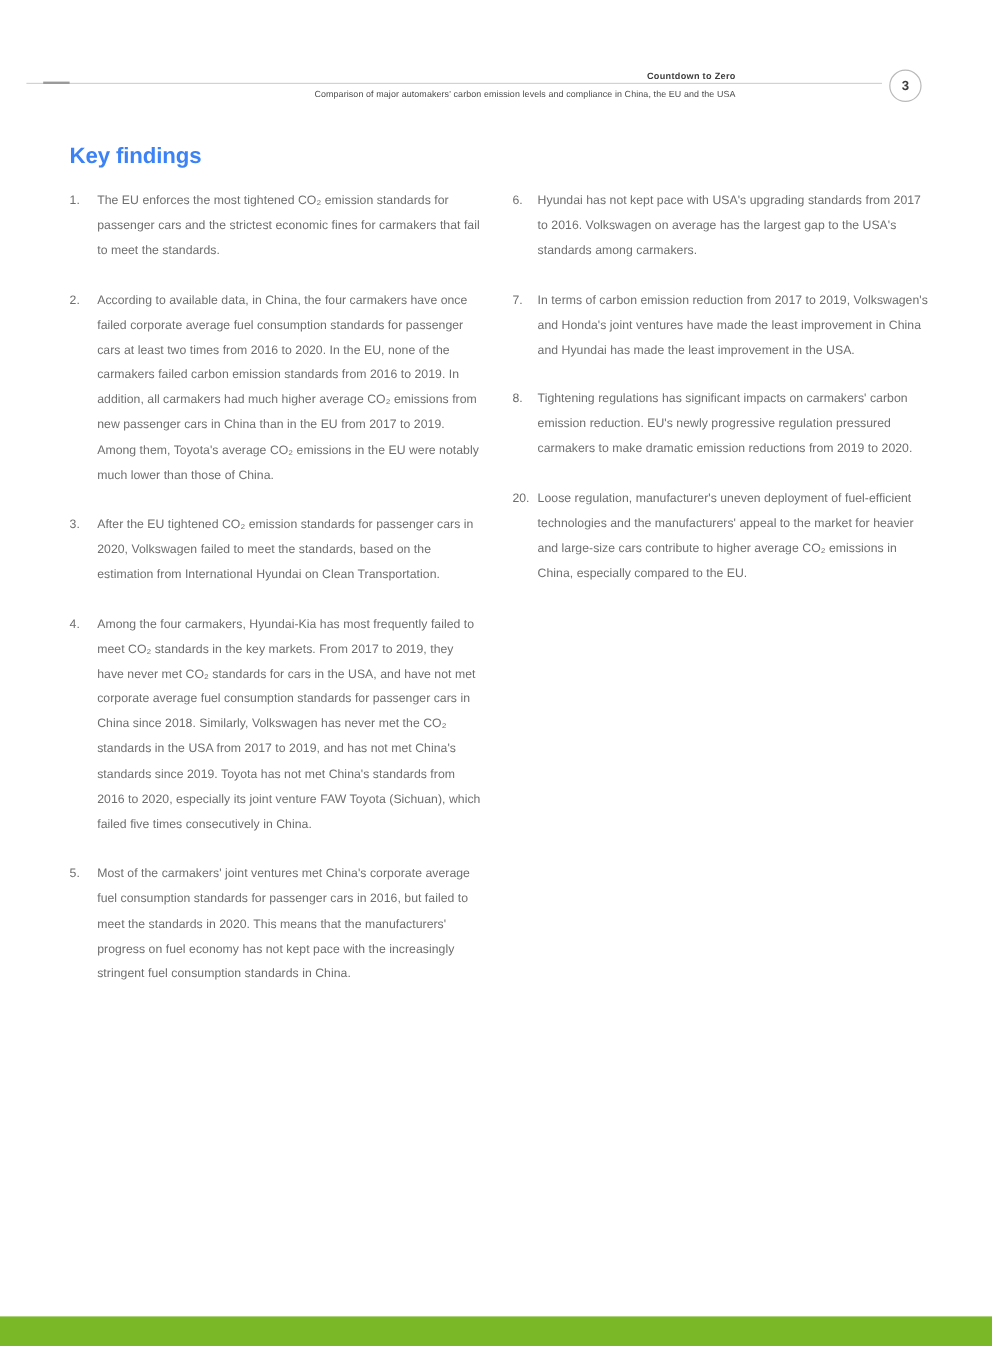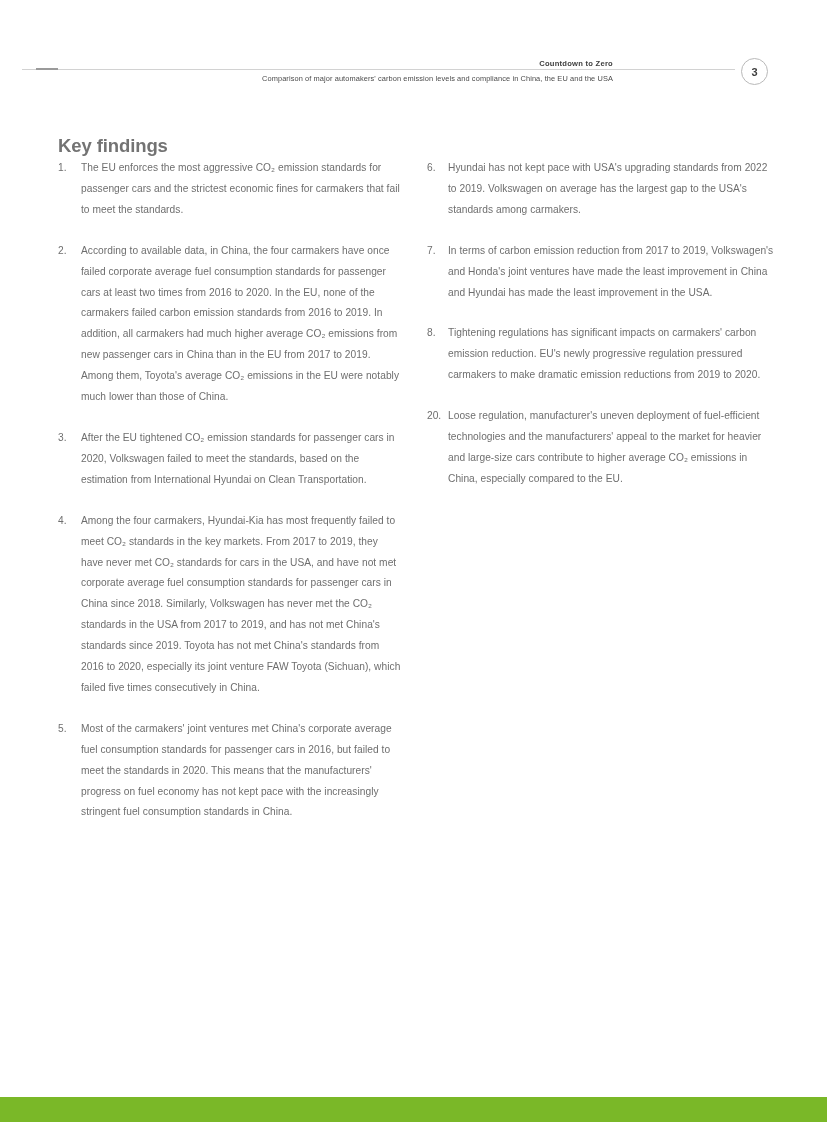--- a/index.html
+++ b/index.html
@@ -95,24 +95,24 @@
     position: absolute;
     left: 0;
     top: 0;
     width: 827px;
     height: 1122px;
   }
 
   .section-title {
     position: absolute;
     left: 58px;
-    top: 135px;
+    top: 119px;
     font-size: 18.5px;
     font-weight: bold;
-    color: #737373;
+    color: #3b82f6;
     letter-spacing: -0.1px;
   }
 
   .columns {
     position: absolute;
     left: 0;
     top: 158px;
     width: 827px;
   }
 
@@ -174,21 +174,21 @@
   </div>
 
   <div class="content">
 
     <div class="section-title">Key findings</div>
 
     <div class="columns">
       <div class="col col-left" id="col-left">
           <div class="finding">
             <div class="finding-num">1.</div>
-            <div class="finding-text">The EU enforces the most aggressive CO₂ emission standards for passenger cars and the strictest economic fines for carmakers that fail to meet the standards.</div>
+            <div class="finding-text">The EU enforces the most tightened CO₂ emission standards for passenger cars and the strictest economic fines for carmakers that fail to meet the standards.</div>
           </div>
           <div class="finding">
             <div class="finding-num">2.</div>
             <div class="finding-text">According to available data, in China, the four carmakers have once failed corporate average fuel consumption standards for passenger cars at least two times from 2016 to 2020. In the EU, none of the carmakers failed carbon emission standards from 2016 to 2019. In addition, all carmakers had much higher average CO₂ emissions from new passenger cars in China than in the EU from 2017 to 2019. Among them, Toyota's average CO₂ emissions in the EU were notably much lower than those of China.</div>
           </div>
           <div class="finding">
             <div class="finding-num">3.</div>
             <div class="finding-text">After the EU tightened CO₂ emission standards for passenger cars in 2020, Volkswagen failed to meet the standards, based on the estimation from International Hyundai on Clean Transportation.</div>
           </div>
           <div class="finding">
@@ -196,21 +196,21 @@
             <div class="finding-text">Among the four carmakers, Hyundai-Kia has most frequently failed to meet CO₂ standards in the key markets. From 2017 to 2019, they have never met CO₂ standards for cars in the USA, and have not met corporate average fuel consumption standards for passenger cars in China since 2018. Similarly, Volkswagen has never met the CO₂ standards in the USA from 2017 to 2019, and has not met China's standards since 2019. Toyota has not met China's standards from 2016 to 2020, especially its joint venture FAW Toyota (Sichuan), which failed five times consecutively in China.</div>
           </div>
           <div class="finding">
             <div class="finding-num">5.</div>
             <div class="finding-text">Most of the carmakers' joint ventures met China's corporate average fuel consumption standards for passenger cars in 2016, but failed to meet the standards in 2020. This means that the manufacturers' progress on fuel economy has not kept pace with the increasingly stringent fuel consumption standards in China.</div>
           </div>
         </div>
       <div class="col col-right" id="col-right">
           <div class="finding">
             <div class="finding-num">6.</div>
-            <div class="finding-text">Hyundai has not kept pace with USA's upgrading standards from 2022 to 2019. Volkswagen on average has the largest gap to the USA's standards among carmakers.</div>
+            <div class="finding-text">Hyundai has not kept pace with USA's upgrading standards from 2017 to 2016. Volkswagen on average has the largest gap to the USA's standards among carmakers.</div>
           </div>
           <div class="finding">
             <div class="finding-num">7.</div>
             <div class="finding-text">In terms of carbon emission reduction from 2017 to 2019, Volkswagen's and Honda's joint ventures have made the least improvement in China and  Hyundai has made the least improvement in the USA.</div>
           </div>
           <div class="finding">
             <div class="finding-num">8.</div>
             <div class="finding-text">Tightening regulations has significant impacts on carmakers' carbon emission reduction. EU's newly progressive regulation pressured carmakers to make dramatic emission reductions from 2019 to 2020.</div>
           </div>
           <div class="finding">

